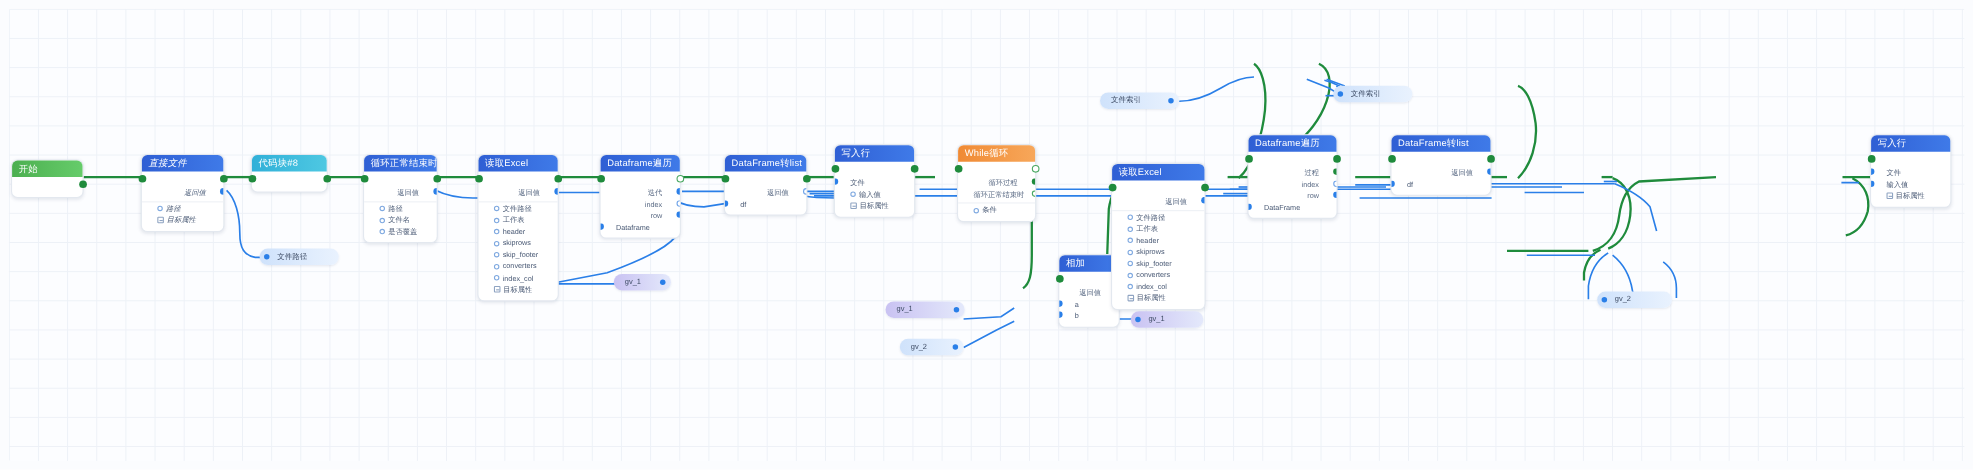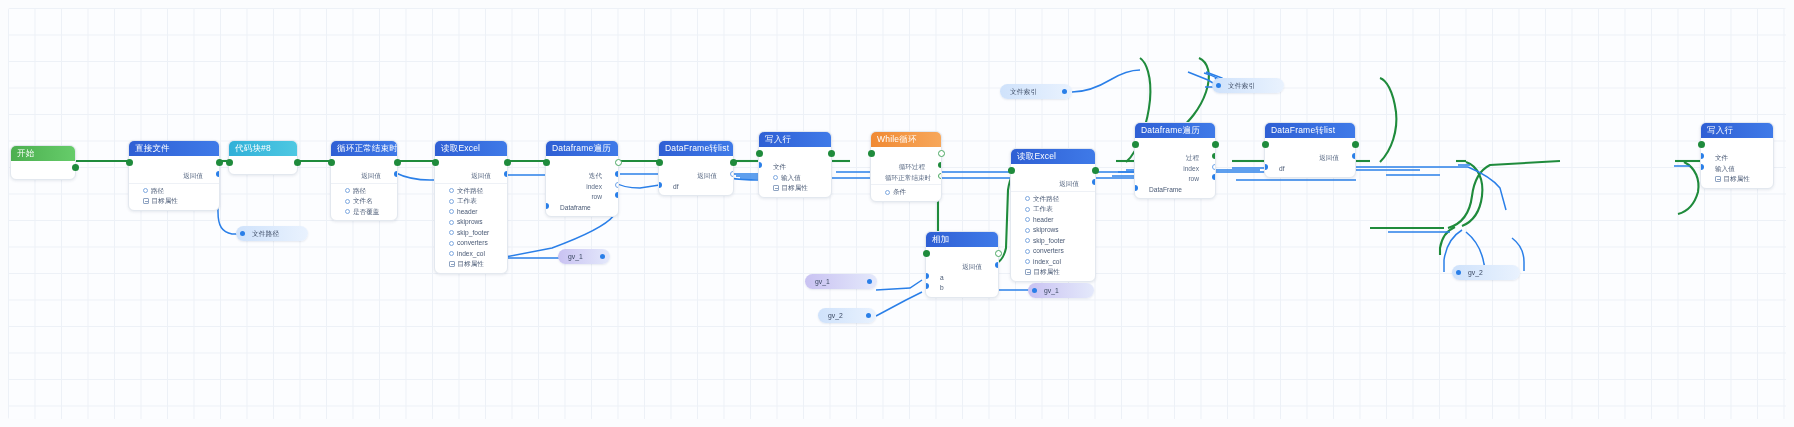--- a/index.html
+++ b/index.html
@@ -215,21 +215,21 @@
 
   <div class="node" id="n-start" style="left:10px; top:145px; width:66px;">
     <div class="node-title t-green">开始</div>
     <div class="node-body">
       <div class="flow-sep">
         <span class="flow-dot r"></span>
       </div>
     </div>
   </div>
 
-  <div class="node" id="n-openfile" style="left:128px; top:140px; width:92px;">
+  <div class="node" id="n-openfile" style="left:128px; top:140px; width:76px;font-style:italic;">
     <div class="node-title t-blue">直接文件</div>
     <div class="node-body">
       <div class="flow-sep">
         <span class="flow-dot l"></span>
         <span class="flow-dot r"></span>
       </div>
       <div class="prow out">
         <span>返回值</span>
         <span class="io-dot-abs out"></span>
       </div>
@@ -367,21 +367,21 @@
       </div>
       <div class="prow out">
         <span>循环正常结束时</span>
         <span class="io-dot-abs out-hollow" style="border-color:#4aa862;"></span>
       </div>
       <div class="divider"></div>
       <div class="prow"><span class="ocircle"></span><span>条件</span></div>
     </div>
   </div>
 
-  <div class="node" id="n-add" style="left:925px; top:231px; width:74px;">
+  <div class="node" id="n-add" style="left:962px; top:231px; width:56px;">
     <div class="node-title t-blue">相加</div>
     <div class="node-body">
       <div class="flow-sep">
         <span class="flow-dot l"></span>
         <span class="flow-dot r hollow"></span>
       </div>
       <div class="prow out">
         <span>返回值</span>
         <span class="io-dot-abs out"></span>
       </div>

